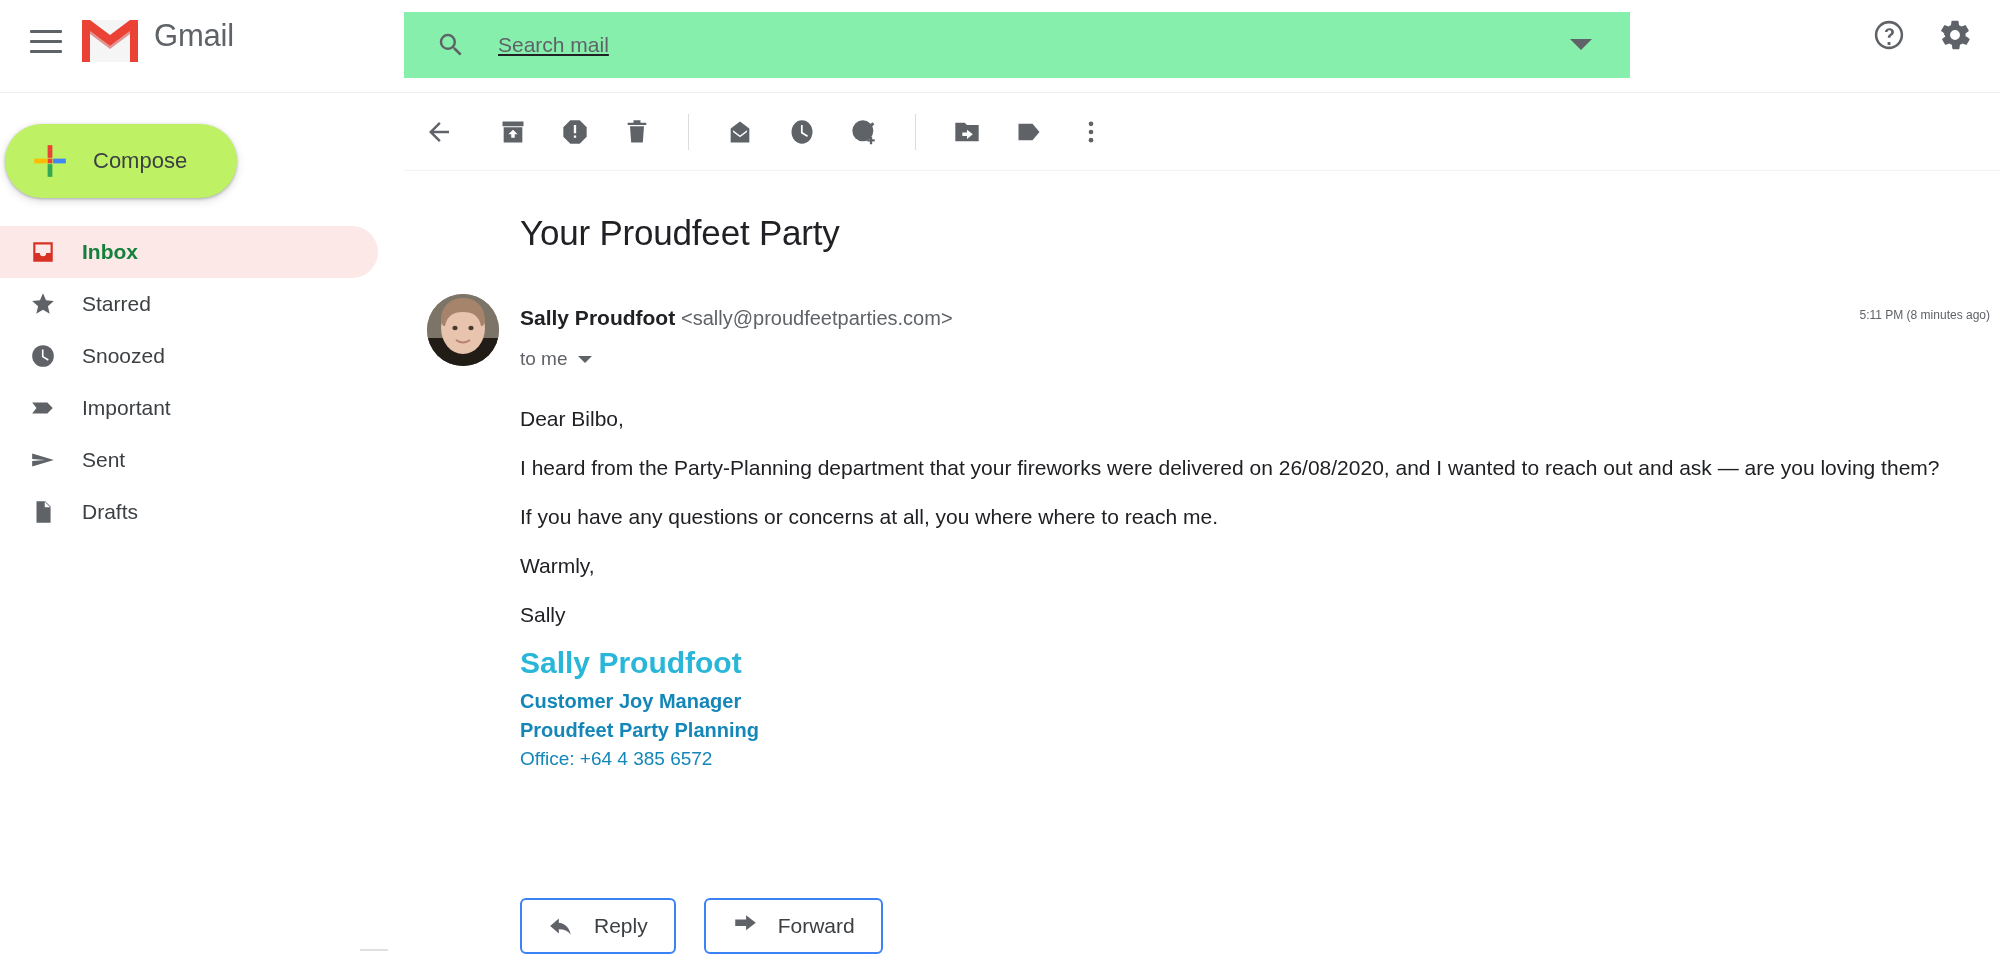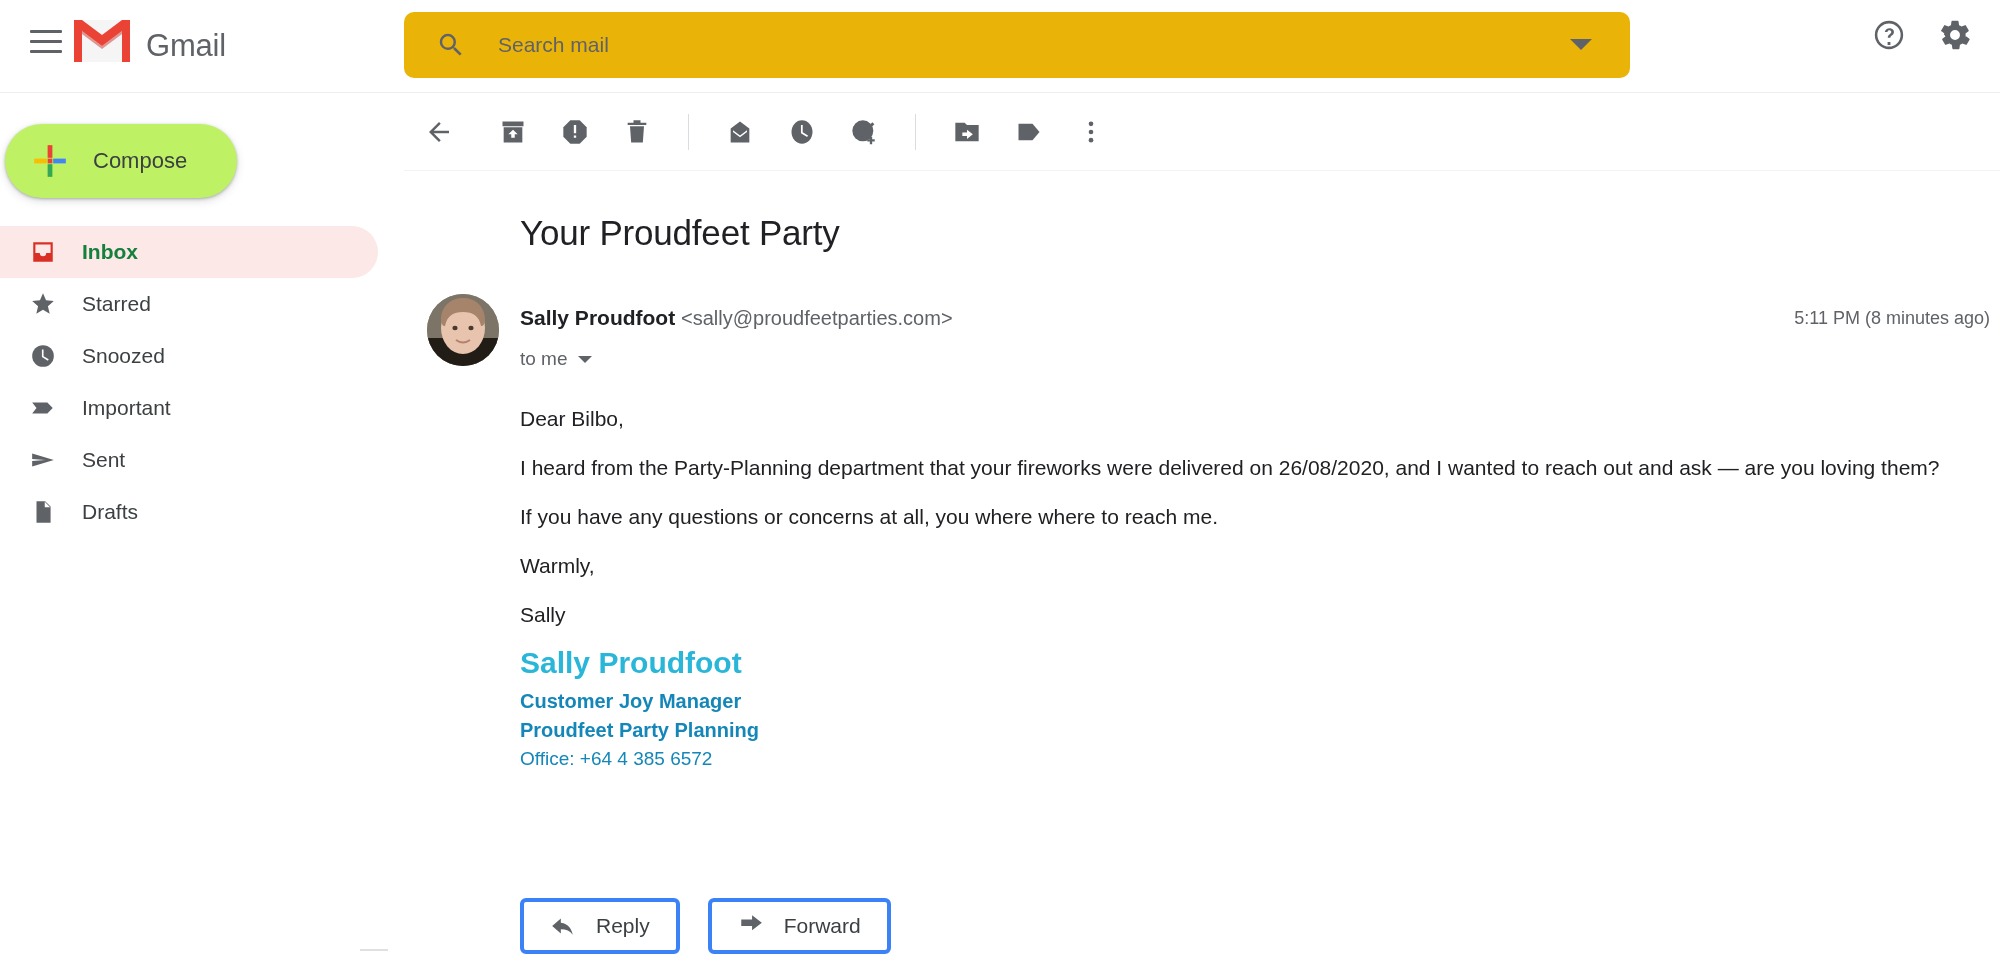--- a/index.html
+++ b/index.html
@@ -25,34 +25,35 @@
   .hamburger {
     position: absolute; left: 30px; top: 30px;
     width: 32px; height: 32px;
     cursor: pointer;
   }
   .hamburger span {
     display: block; height: 3px; background: #5f6368;
     border-radius: 1px; margin-bottom: 7px;
   }
   .brand {
-    position: absolute; left: 72px; top: 18px;
-    display: flex; align-items: flex-end; gap: 14px;
+    position: absolute; left: 80px; top: 18px;
+    display: flex; align-items: flex-start; gap: 14px;
   }
   .gmail-logo { width: 60px; height: 46px; }
   .brand-text {
     font-size: 31px; color: #5f6368; letter-spacing: -0.2px;
   }
   .searchbar {
     position: absolute; left: 404px; top: 12px;
     width: 1226px; height: 66px;
-    background: #eab308;
-    border-radius: 10px;
+    background: #86efac;
+    border-radius: 0;
     display: flex; align-items: center;
     box-sizing: border-box;
+    text-decoration: underline;
   }
   .search-icon { margin-left: 32px; width: 30px; height: 30px; flex: none; }
   .search-input {
     border: none; background: transparent; outline: none;
     margin-left: 30px; font-size: 21px; color: #5f6368;
     font-family: "Liberation Sans", sans-serif;
     width: 900px;
   }
   .search-input::placeholder { color: #5f6368; }
   .search-caret {
@@ -158,21 +159,21 @@
   }
   .to-caret {
     width: 0; height: 0;
     border-left: 7px solid transparent;
     border-right: 7px solid transparent;
     border-top: 7px solid #5f6368;
     cursor: pointer;
   }
   .timestamp {
     position: absolute; right: 10px; top: 20px;
-    font-size: 18px; color: #5f6368;
+    font-size: 12px; color: #5f6368;
   }
 
   .body {
     position: absolute; left: 116px; top: 315px;
     width: 1420px;
     font-size: 21px; color: #202124;
     line-height: 1.05;
   }
   .body p { margin: 0 0 27px 0; }
 
@@ -186,21 +187,21 @@
     margin-bottom: 6px;
   }
   .sig-office { font-size: 19px; color: #1487b8; margin-top: 6px; }
 
   .actions {
     position: absolute; left: 116px; top: 805px;
     display: flex; gap: 28px;
   }
   .act-btn {
     height: 56px; min-width: 152px;
-    border: 4px solid #3b82f6; border-radius: 6px;
+    border: 2px solid #3b82f6; border-radius: 6px;
     background: #fff;
     display: flex; align-items: center; justify-content: center;
     gap: 20px; padding: 8px 26px;
     font-size: 21px; color: #3c4043;
     cursor: pointer; box-sizing: border-box;
   }
   .act-btn svg { flex: none; }
 </style>
 </head>
 <body>

